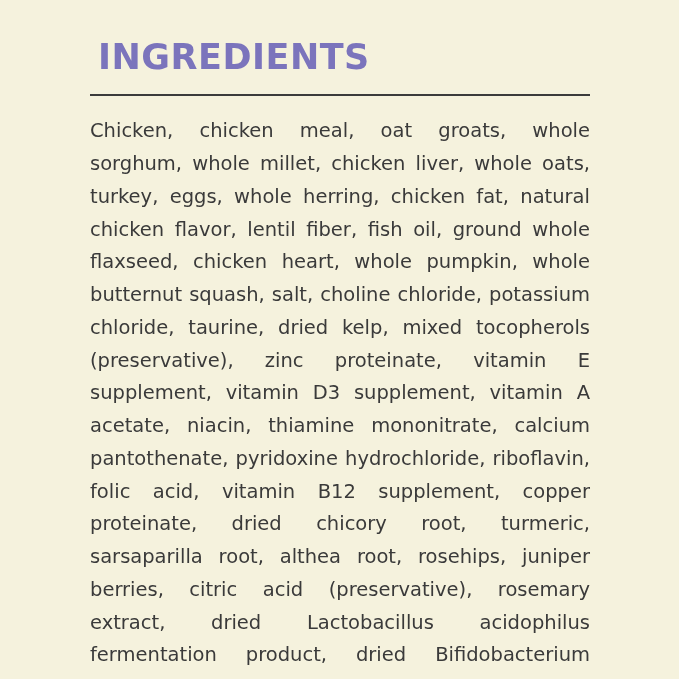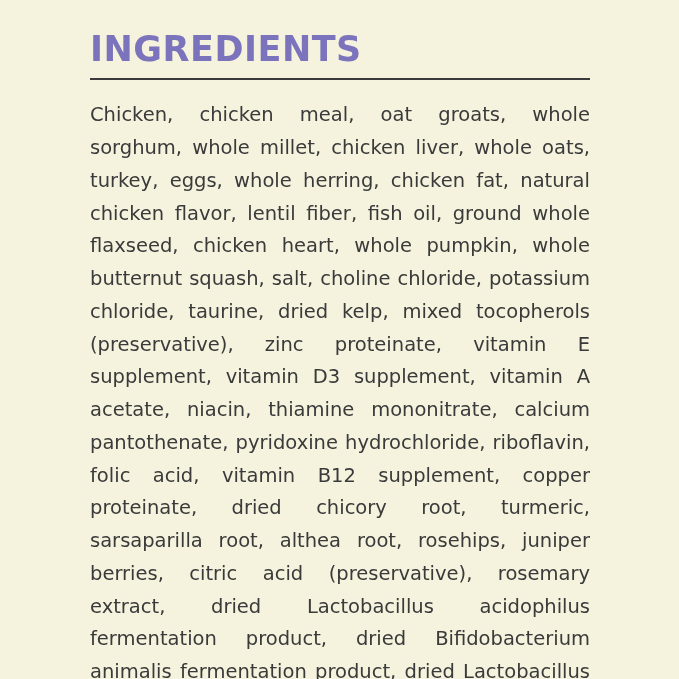--- a/index.html
+++ b/index.html
@@ -18,21 +18,21 @@
     left: 90px;
     top: 28px;
     width: 500px;
   }
   .heading {
     font-family: "DejaVu Sans", sans-serif;
     font-size: 35px;
     font-weight: bold;
     letter-spacing: 0.5px;
     color: #7b74bc;
-    margin: 0;
+    margin: 8px;
     padding: 0 0 6px 0;
     line-height: 1.25;
   }
   .rule {
     width: 100%;
     height: 2px;
     background: #3b3b3b;
     margin: 0 0 14px 0;
   }
   .body-text {

